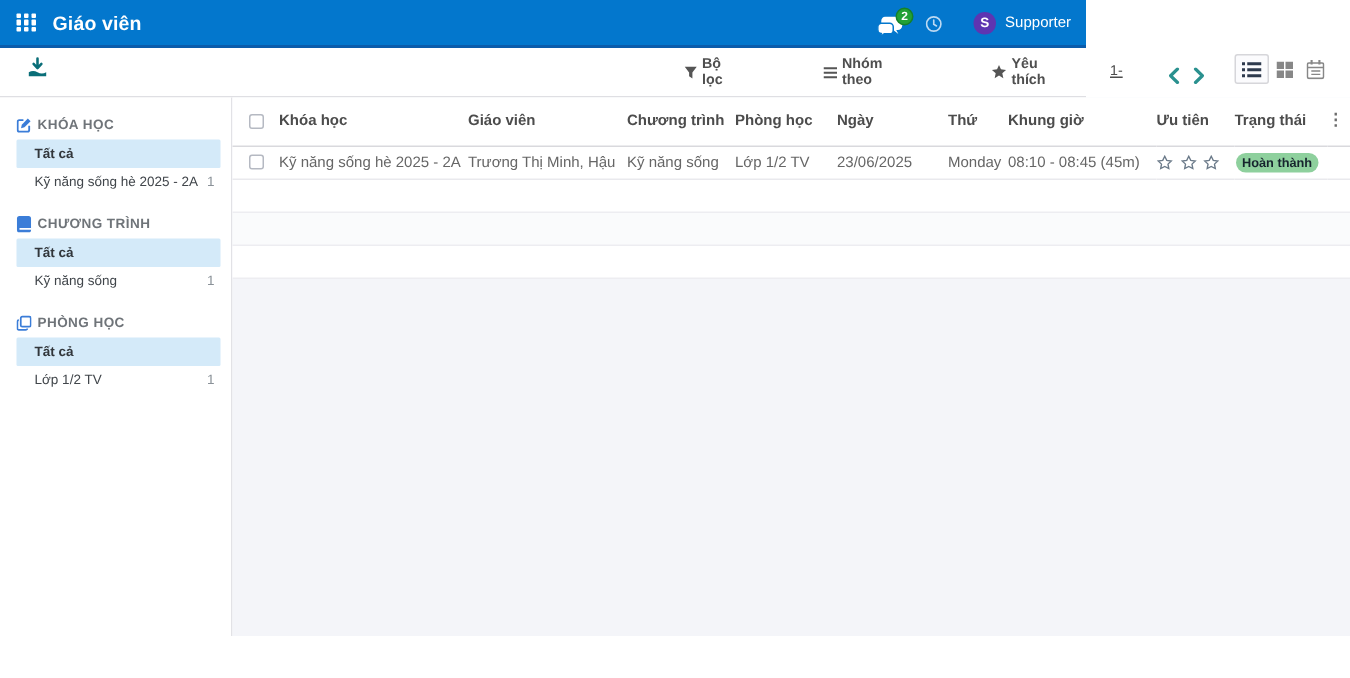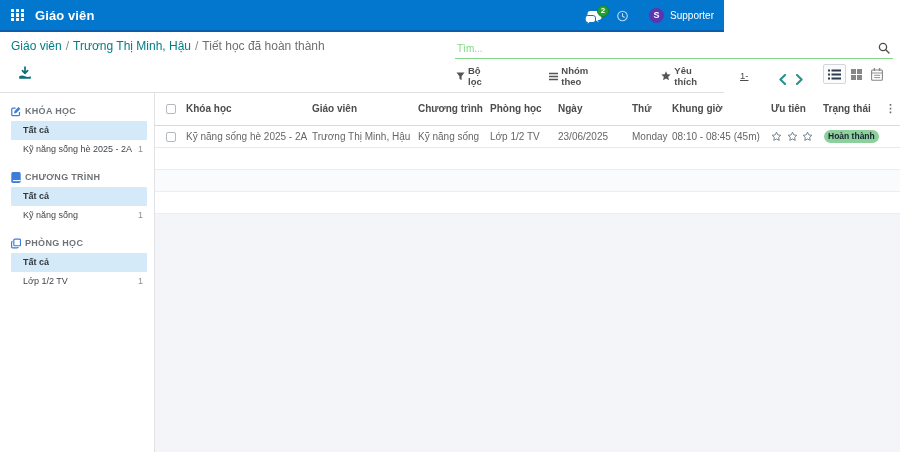--- a/index.html
+++ b/index.html
@@ -112,32 +112,20 @@
         <svg width="12" height="12" viewBox="0 0 12 12">
           <circle cx="6" cy="6" r="5.2" fill="none" stroke="#bcd9f2" stroke-width="1.2"></circle>
           <path d="M6 3.2 v3 l2 1.2" fill="none" stroke="#bcd9f2" stroke-width="1.2" stroke-linecap="round"></path>
         </svg>
       </span>
       <span class="avatar">S</span>
       <span class="user-name">Supporter</span>
     </div>
   </header>
 
-  <div class="row-bc">
-    <div class="breadcrumb">
-      <a href="#">Giáo viên</a><span class="bc-sep">/</span><a href="#">Trương Thị Minh, Hậu</a><span class="bc-sep">/</span><span class="bc-current">Tiết học đã hoàn thành</span>
-    </div>
-    <div class="search-box">
-      <input class="search-input" type="text" placeholder="Tìm..." style="">
-      <svg class="search-glass" width="12" height="12" viewBox="0 0 12 12">
-        <circle cx="5" cy="5" r="3.6" fill="none" stroke="#4c4c4c" stroke-width="1.3"></circle>
-        <path d="M7.8 7.8 L11 11" stroke="#4c4c4c" stroke-width="1.3" stroke-linecap="round"></path>
-      </svg>
-    </div>
-  </div>
 
   <div class="row-cp">
     <span class="dl-btn">
       <svg width="14" height="14" viewBox="0 0 14 14">
         <path d="M7 1 v6 M4.4 4.6 L7 7.4 L9.6 4.6" fill="none" stroke="#0a6e78" stroke-width="1.7" stroke-linecap="round" stroke-linejoin="round"></path>
         <path d="M1.2 10.2 q2.9-1.6 5.8 0 q2.9 1.6 5.8 0 v2.6 h-11.6 z" fill="#0a6e78"></path>
       </svg>
     </span>
     <div class="filters">
       <span class="f-item">

